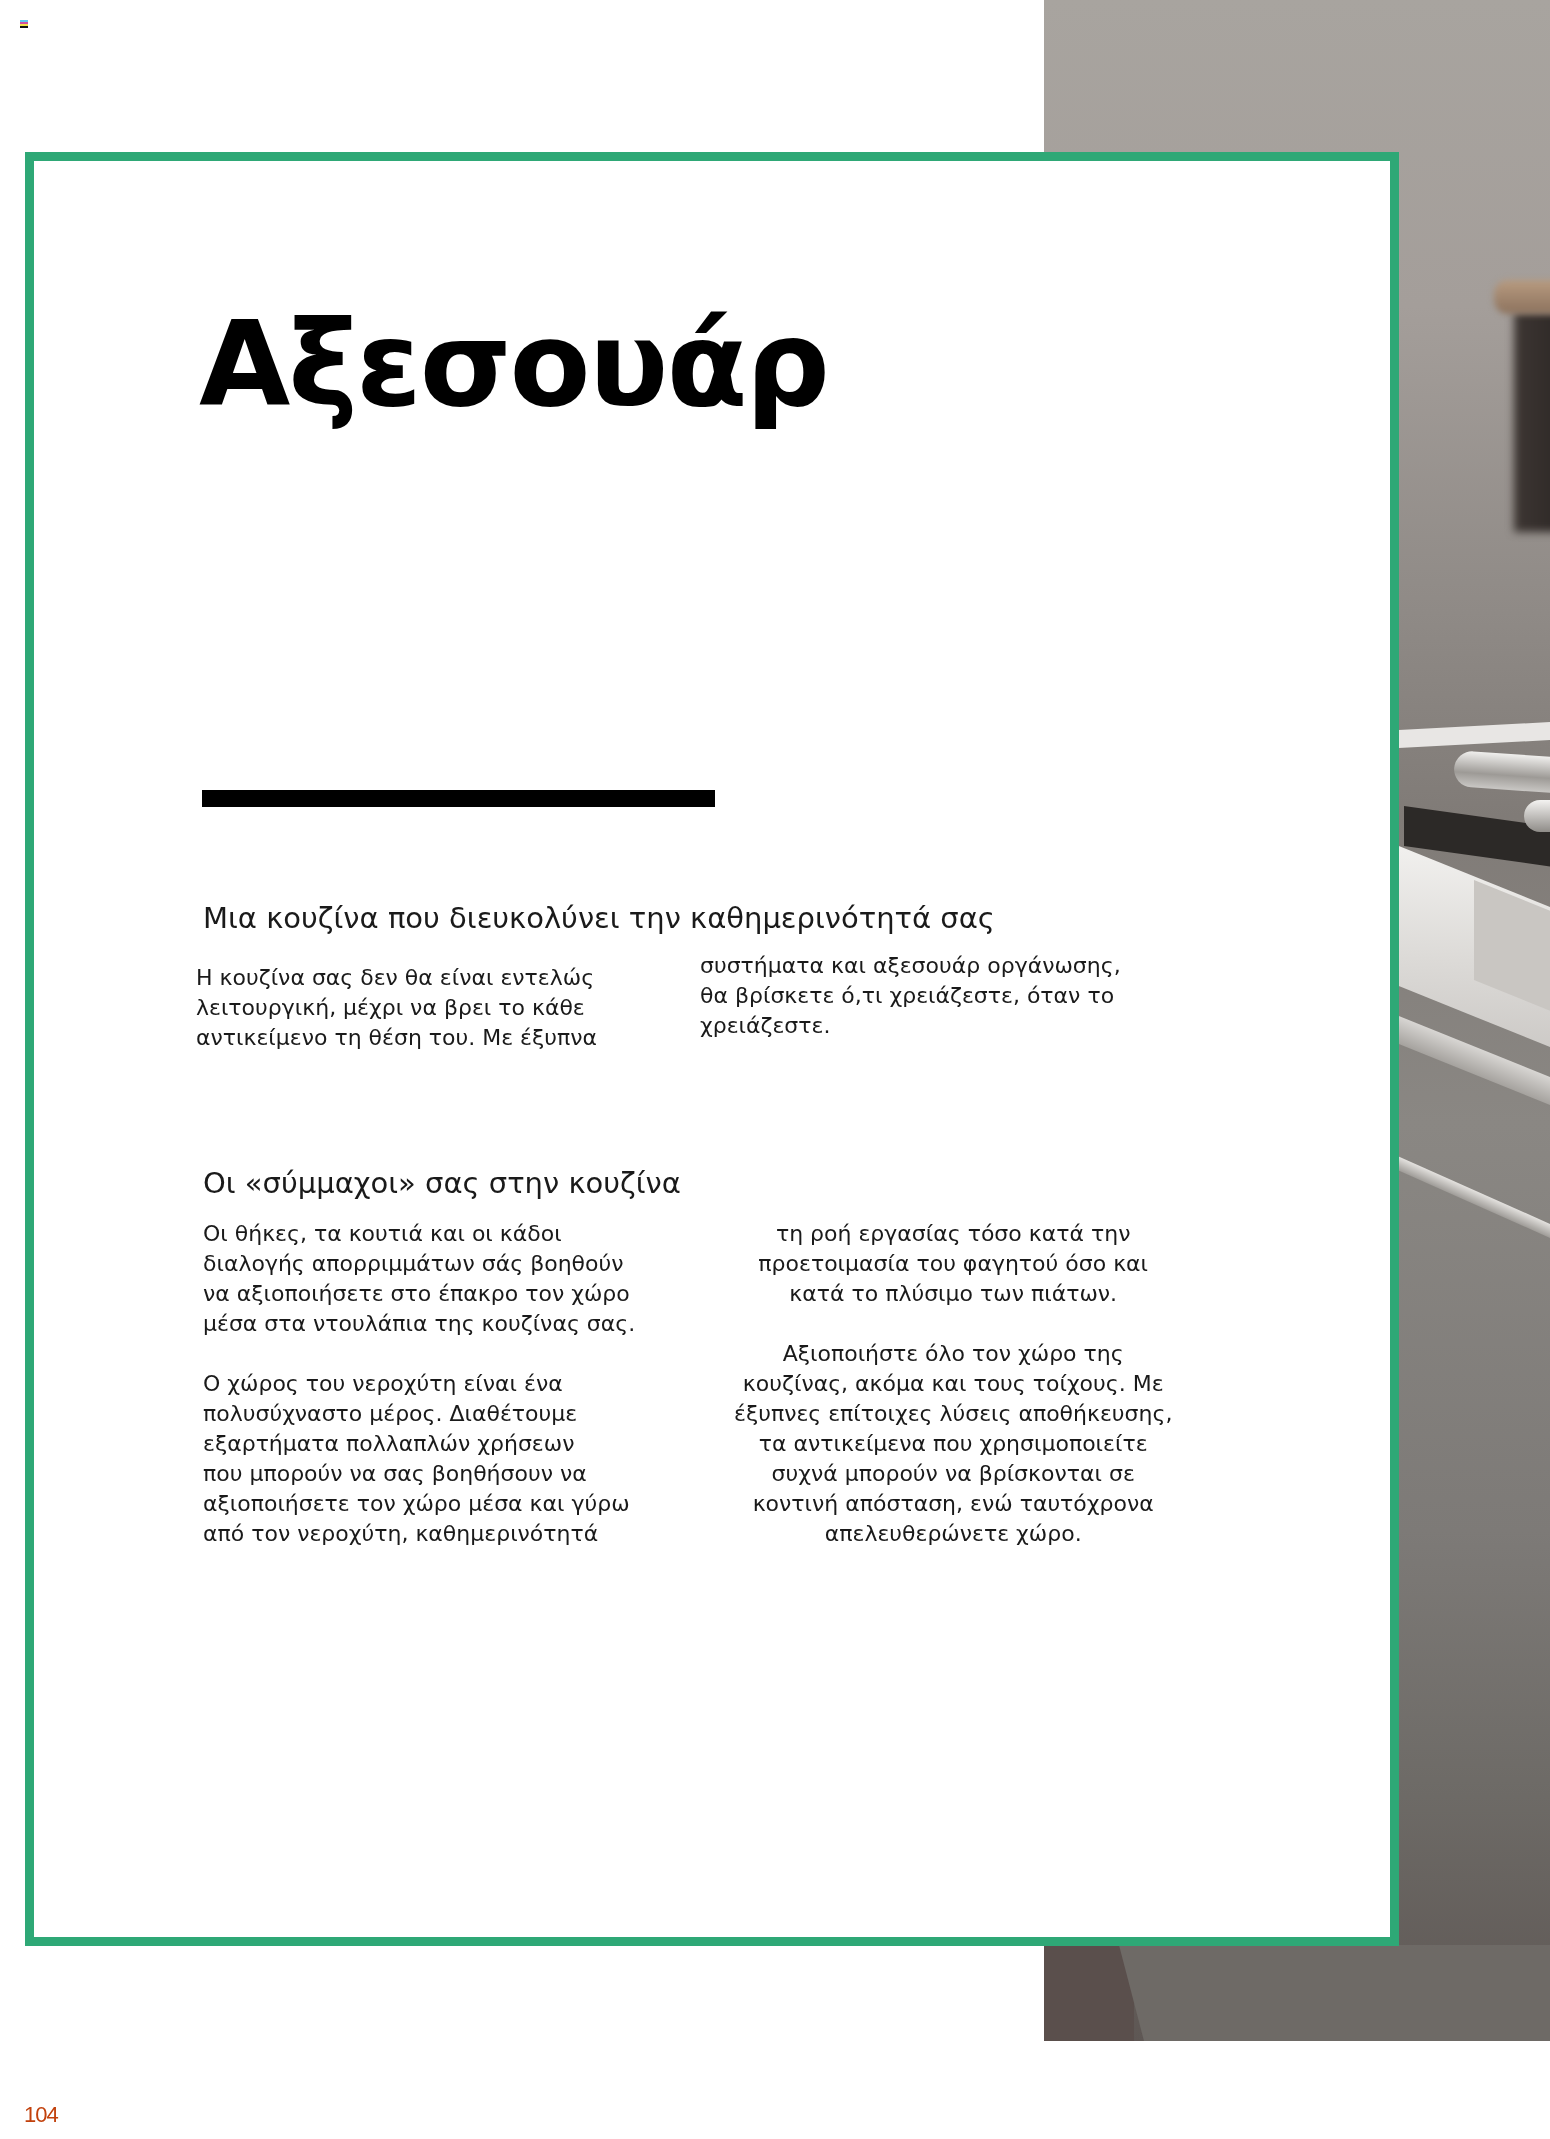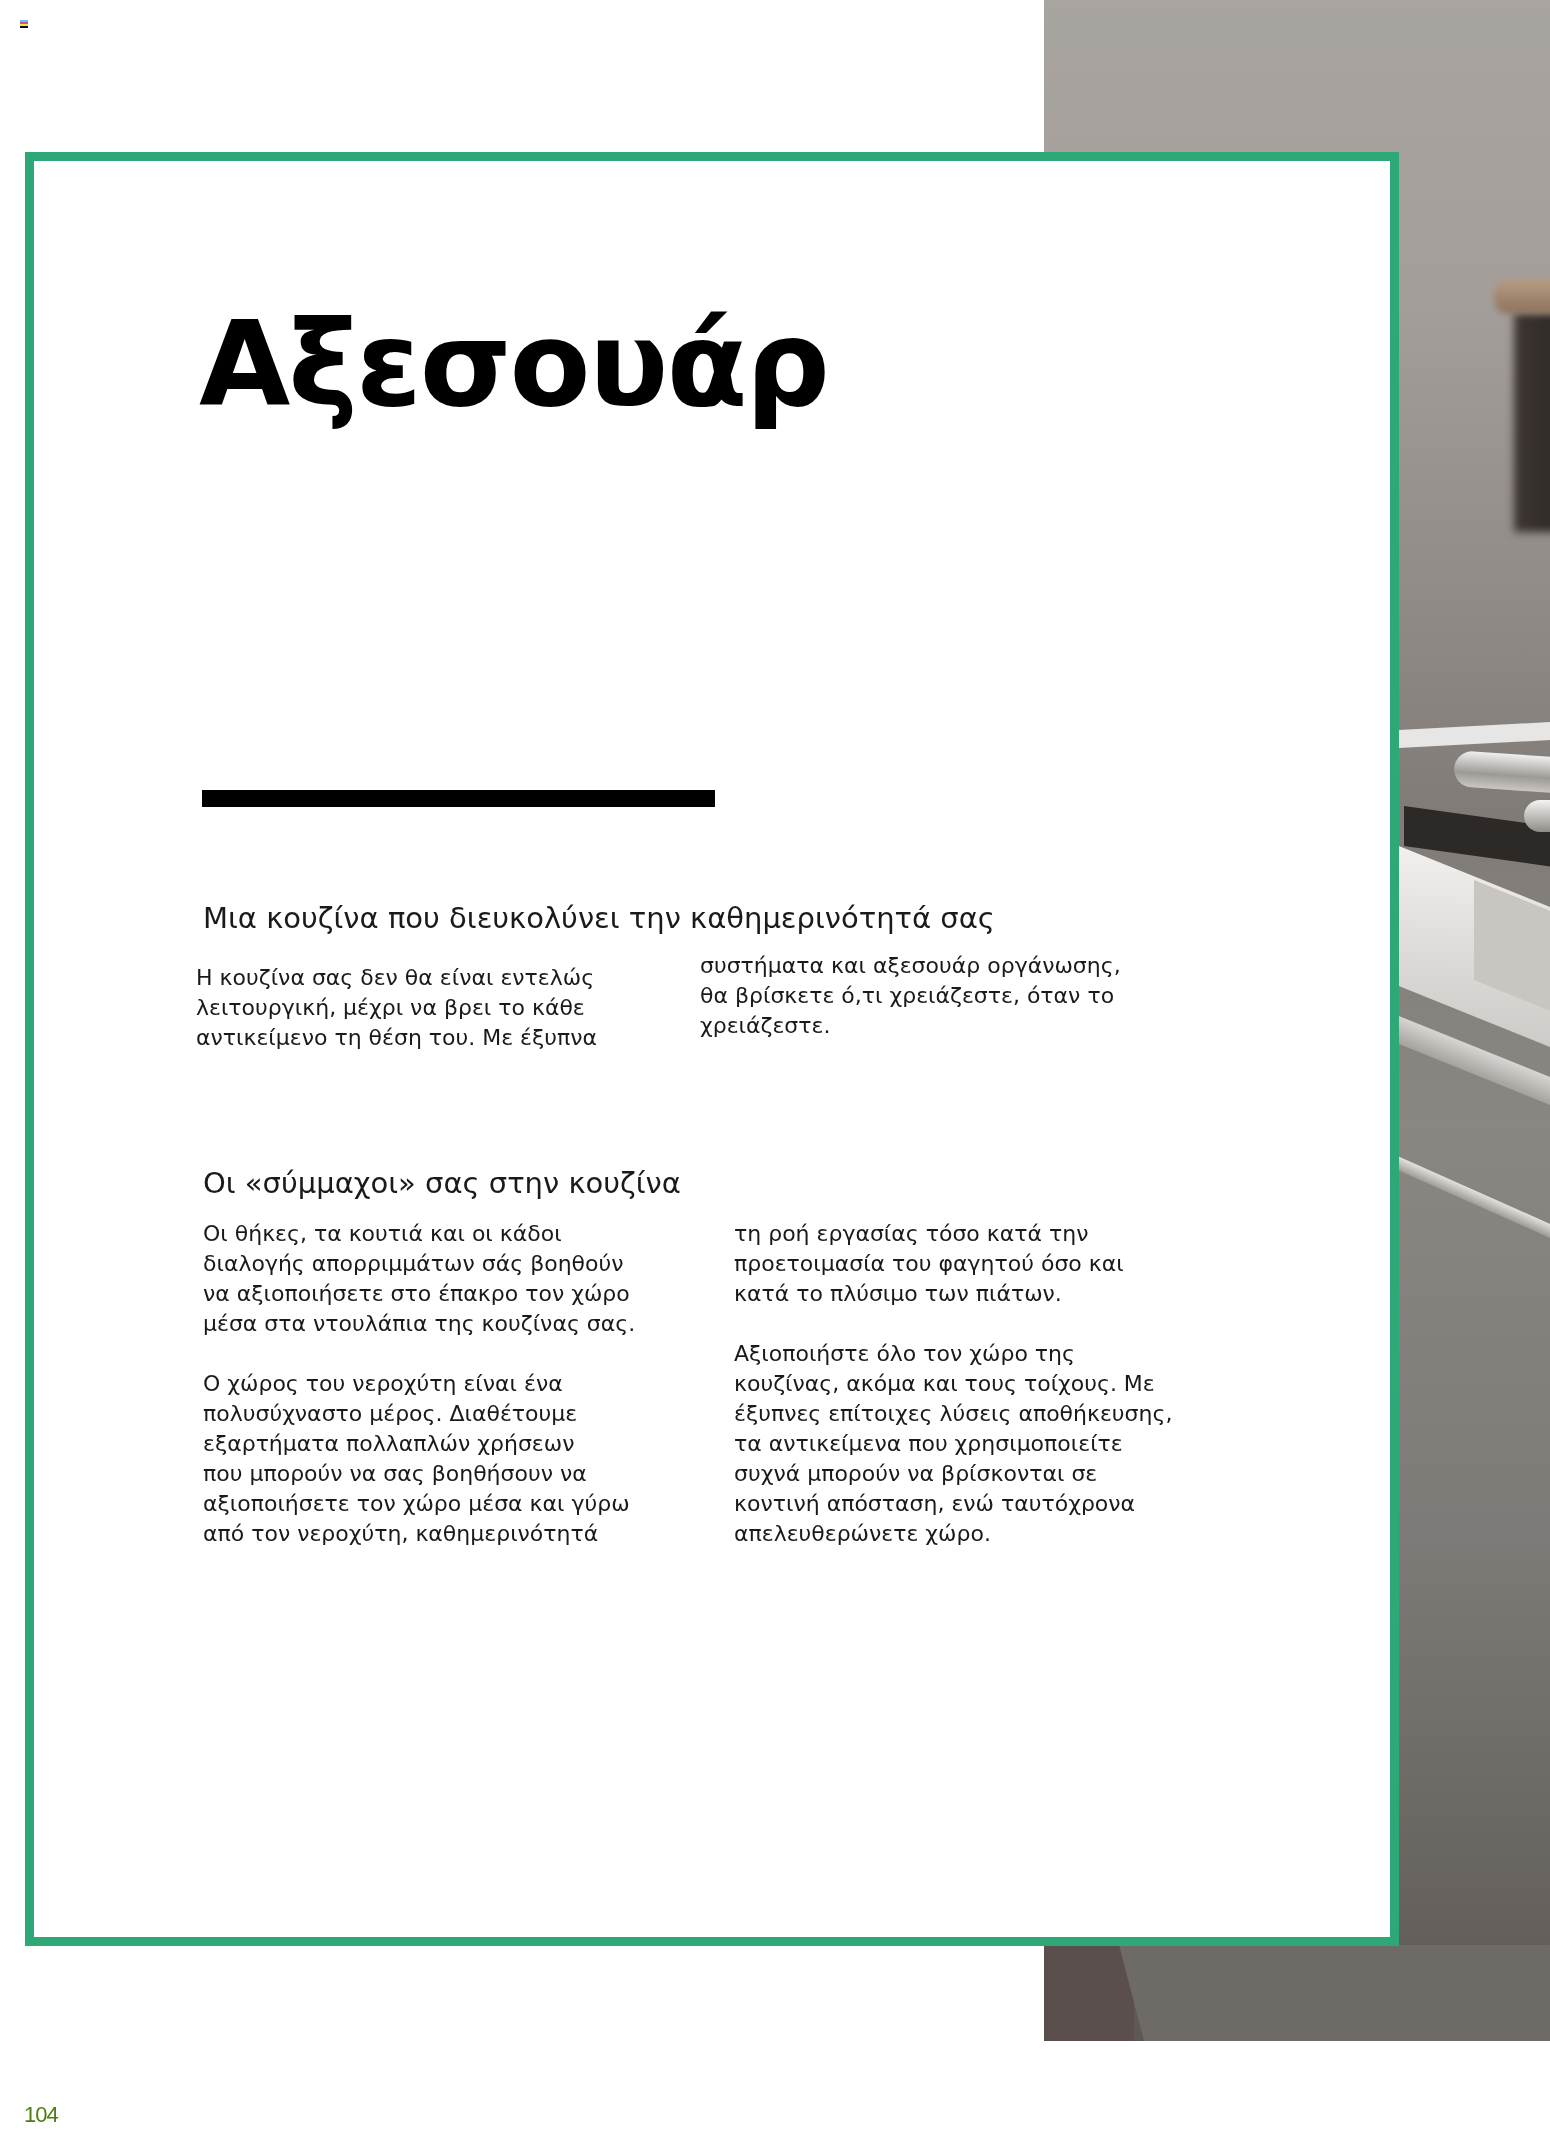--- a/index.html
+++ b/index.html
@@ -205,29 +205,29 @@
       display: block;
       white-space: nowrap;
     }
     .col .gap {
       display: block;
       height: 30px;
     }
     .c1-left { left: 196px; top: 951px; margin-top: 12px; }
     .c1-right { left: 700px; top: 951px; }
     .c2-left { left: 203px; top: 1219px; }
-    .c2-right { left: 734px; top: 1219px; }
+    .c2-right { left: 734px; top: 1219px; text-align: center; }
     .page-number {
       position: absolute;
       left: 24px;
       top: 2102px;
       font-family: "Liberation Sans", sans-serif;
       font-size: 22px;
       line-height: 26px;
-      color: #4d7c0f;
+      color: #c2410c;
       letter-spacing: -1px;
     }
   </style>
 </head>
 <body>
 
 <div class="color-marker">
   <span style="background:#5ec8f0"></span>
   <span style="background:#d04fa0"></span>
   <span style="background:#f3e14a"></span>

